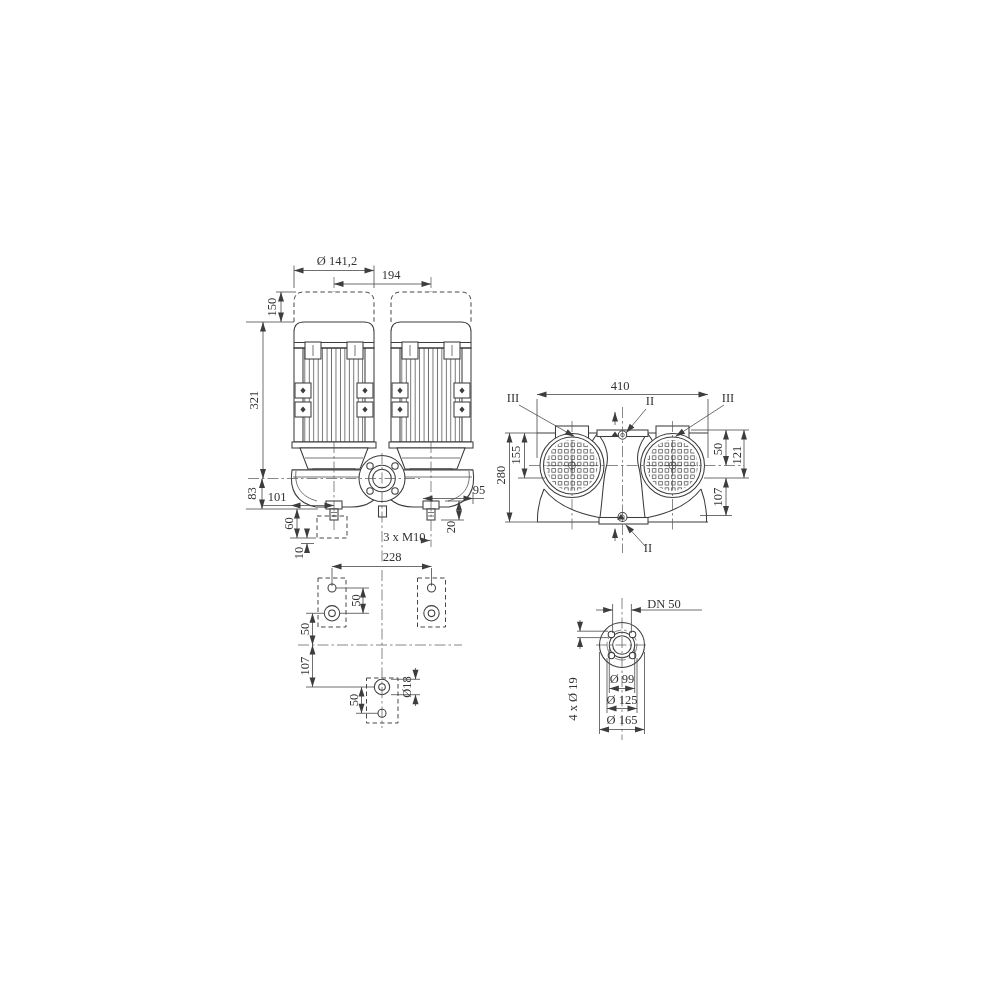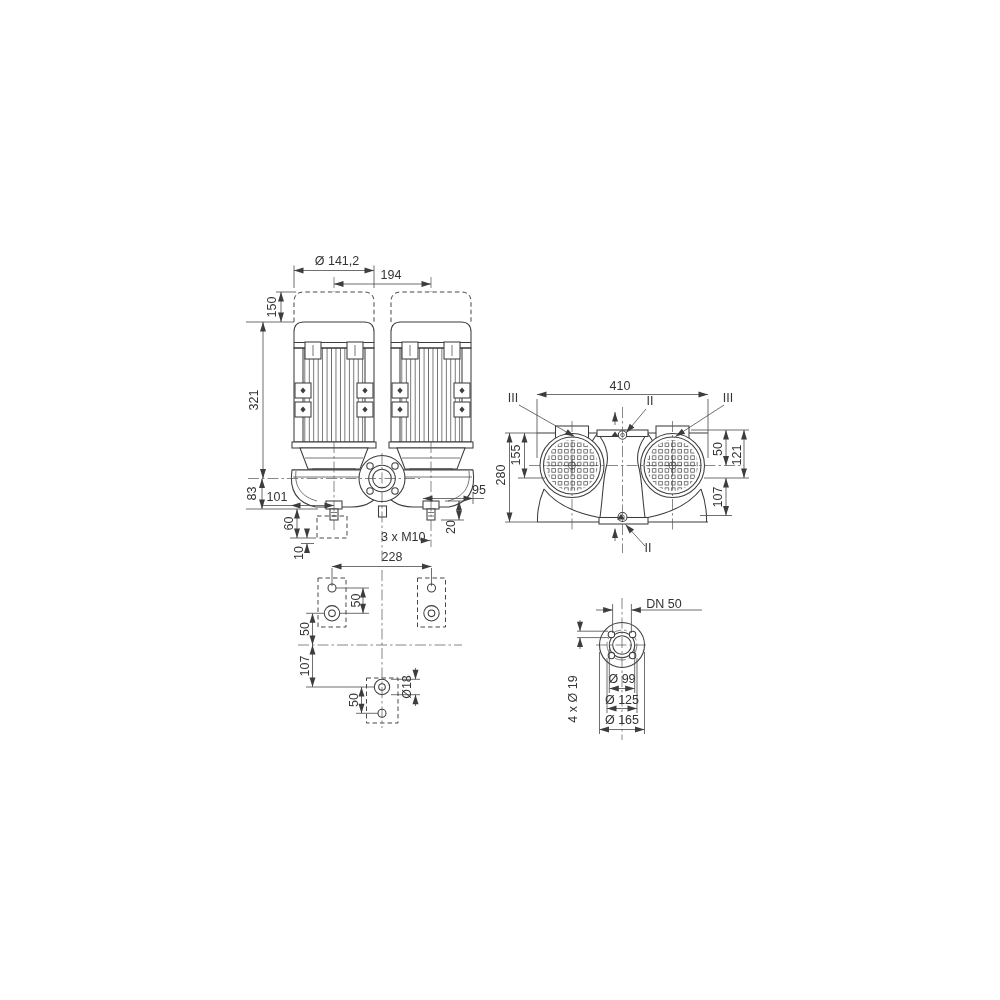--- a/index.html
+++ b/index.html
@@ -1,16 +1,16 @@
 <!DOCTYPE html>
 <html><head>
 <meta charset="utf-8">
 <style>
   html,body{margin:0;padding:0;background:#fff;}
-  .stage{position:relative;width:1000px;height:1000px;background:#fff;font-family:Liberation Sans, sans-serif;}
+  .stage{position:relative;width:1000px;height:1000px;background:#fff;font-family:Liberation Serif, serif;}
   svg{position:absolute;left:0;top:0;}
   .ln{stroke:#3d3d3d;stroke-width:1.05;fill:none;}
   .lnf{stroke:#3d3d3d;stroke-width:1.05;fill:#fff;}
   .thin{stroke:#4a4a4a;stroke-width:0.75;fill:none;}
   .dim{stroke:#4a4a4a;stroke-width:0.8;fill:none;}
   .cl{stroke:#555;stroke-width:0.7;fill:none;stroke-dasharray:11 3 2.5 3;}
   .dsh{stroke:#3d3d3d;stroke-width:0.95;fill:none;stroke-dasharray:4.5 3;}
   .blk{fill:#3d3d3d;stroke:none;}
   .d{font-size:12.5px;fill:#333;}
 </style>

